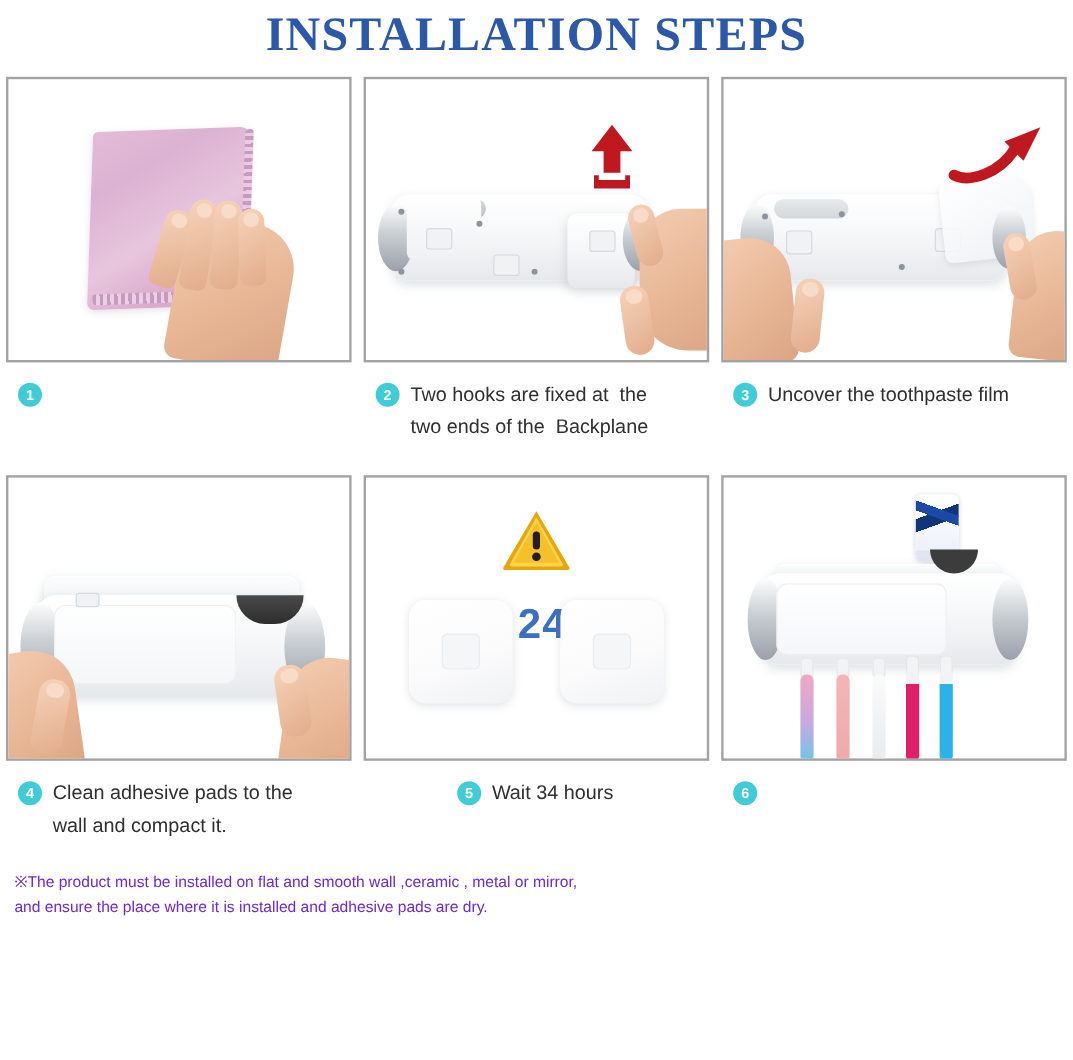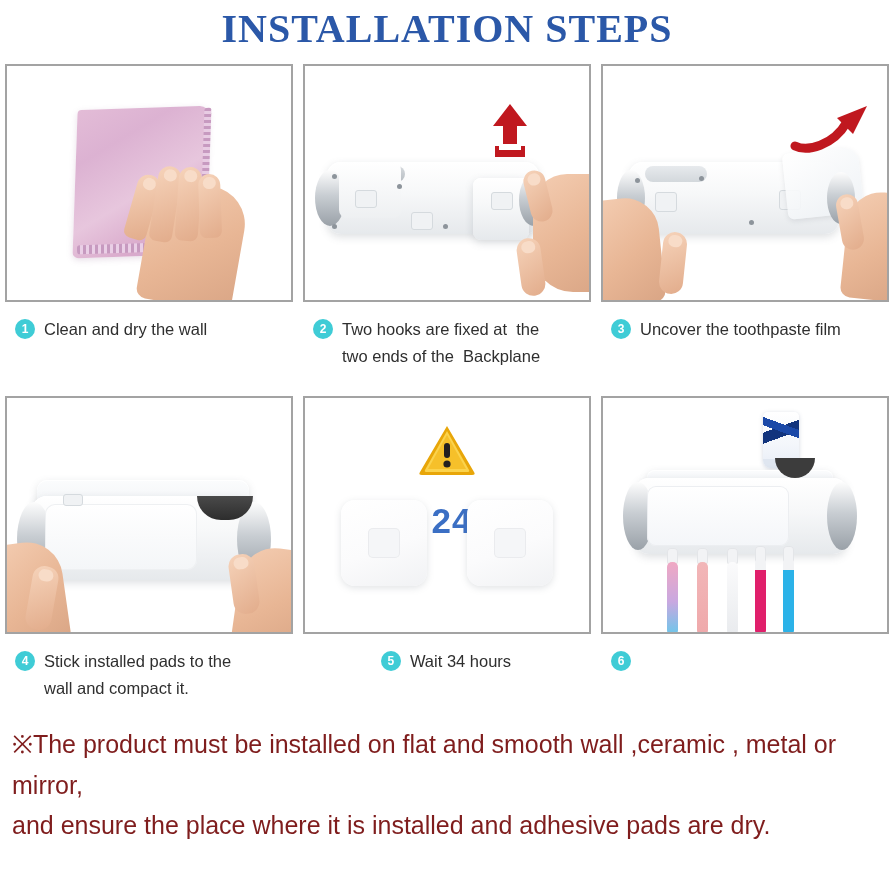--- a/index.html
+++ b/index.html
@@ -82,22 +82,22 @@
     font-size: 16.5px;
     line-height: 1.62;
     color: #2f2f2f;
     margin-left: 9px;
     white-space: pre-wrap;
   }
 
   
   .footer {
     padding: 22px 0 0 12px;
-    color: #7f1d1d;
-    font-size: 25px;
+    color: #6d28d9;
+    font-size: 13px;
     line-height: 1.62;
     white-space: pre-wrap;
   }
 
   
 
   
   .cloth {
     position: absolute;
     left: 68px; top: 42px;
@@ -262,21 +262,20 @@
 
         <div class="hand" style="left:138px;top:118px;width:96px;height:122px;border-radius:46px 38px 10px 10px;transform:rotate(10deg);"></div>
         <div class="finger" style="left:124px;top:108px;width:23px;height:66px;transform:rotate(16deg);"></div>
         <div class="finger" style="left:147px;top:100px;width:23px;height:76px;transform:rotate(9deg);"></div>
         <div class="finger" style="left:170px;top:101px;width:23px;height:74px;transform:rotate(4deg);"></div>
         <div class="finger" style="left:192px;top:108px;width:22px;height:64px;transform:rotate(-2deg);"></div>
       </div>
     </div>
     <div class="caption">
       <div class="badge">1</div>
-      <div class="cap-text">Clean and dry the wall</div>
     </div>
   </div>
 
   <div class="cell">
     <div class="panel">
       <div class="stage">
 
         <div class="device" style="left:22px;top:96px;width:212px;height:72px;"></div>
         <div class="cap-end" style="left:10px;top:104px;width:30px;height:56px;"></div>
         <div class="vent" style="left:40px;top:100px;width:60px;height:16px;"></div>
@@ -363,21 +362,21 @@
 
         <div class="hand" style="left:-10px;top:144px;width:68px;height:104px;border-radius:10px 36px 10px 10px;transform:rotate(-8deg);"></div>
         <div class="finger" style="left:22px;top:168px;width:26px;height:64px;transform:rotate(10deg);border-radius:12px;"></div>
 
         <div class="hand" style="left:230px;top:150px;width:72px;height:100px;border-radius:36px 10px 10px 10px;transform:rotate(8deg);"></div>
         <div class="finger" style="left:224px;top:156px;width:26px;height:60px;transform:rotate(-8deg);border-radius:12px;"></div>
       </div>
     </div>
     <div class="caption">
       <div class="badge">4</div>
-      <div class="cap-text">Stick installed pads to the
+      <div class="cap-text">Clean adhesive pads to the
 wall and compact it.</div>
     </div>
   </div>
 
   <div class="cell">
     <div class="panel">
       <div class="stage">
         <div class="warn-row">
           <div class="tri">
             <svg width="58" height="52" viewBox="0 0 58 52">

